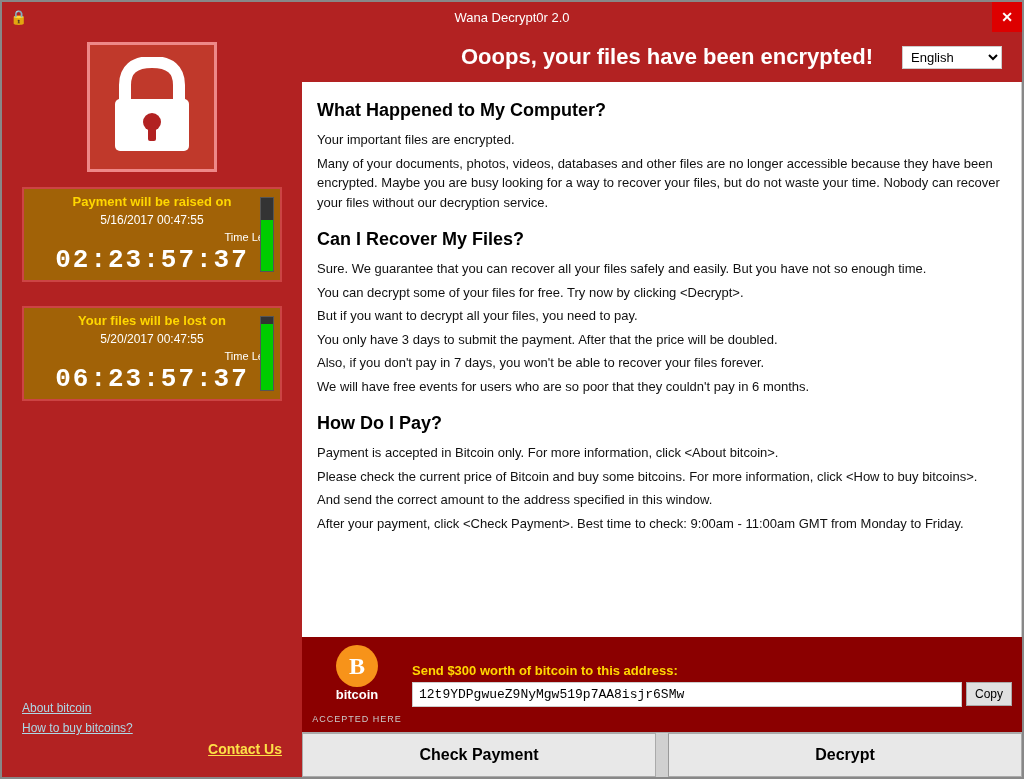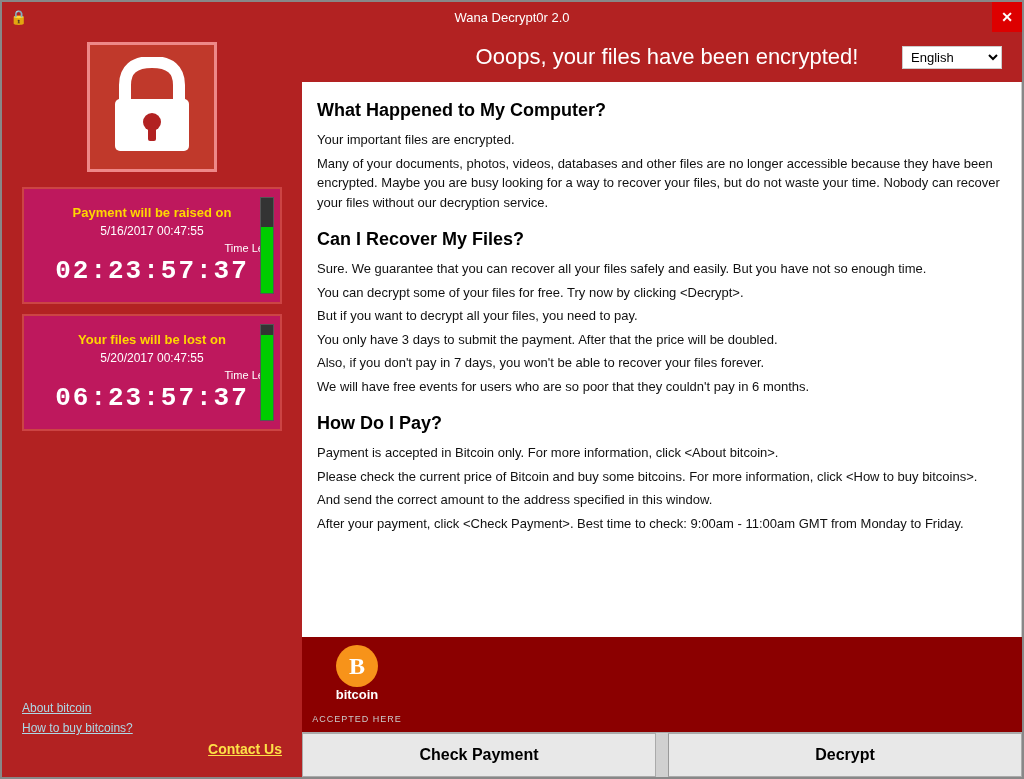--- a/index.html
+++ b/index.html
@@ -54,25 +54,25 @@
       display: flex;
       align-items: center;
       justify-content: center;
       margin-bottom: 15px;
       position: relative;
       overflow: hidden;
     }
     .lock-svg { width: 90px; height: 100px; }
 
     .timer-box {
-      background: #be185d;
+      background: #a16207;
       border: 2px solid #c44;
       width: 260px;
-      padding: 16px 10px;
-      margin-bottom: 10px;
+      padding: 5px 10px;
+      margin-bottom: 24px;
       position: relative;
     }
     .timer-title {
       color: #ffd700;
       font-size: 13px;
       font-weight: bold;
       text-align: center;
       margin-bottom: 4px;
     }
     .timer-date {
@@ -149,21 +149,21 @@
     .header-bar {
       background: #b22222;
       padding: 12px 20px;
       display: flex;
       align-items: center;
       justify-content: space-between;
     }
     .header-title {
       color: white;
       font-size: 22px;
-      font-weight: normal;
+      font-weight: bold;
       flex: 1;
       text-align: center;
     }
     .language-select {
       background: white;
       border: 1px solid #ccc;
       font-size: 13px;
       padding: 2px 4px;
       width: 100px;
       cursor: pointer;
@@ -372,20 +372,27 @@
       </div>
 
       <div class="payment-area">
         <div class="bitcoin-logo">
           <div class="bitcoin-circle">
             <span>B</span>
           </div>
           <div class="bitcoin-text">bitcoin</div>
           <div class="bitcoin-accepted">ACCEPTED HERE</div>
         </div>
+        <div class="payment-right">
+          <div class="payment-label">Send $300 worth of bitcoin to this address:</div>
+          <div class="payment-address-row">
+            <input class="payment-address" type="text" readonly="" value="12t9YDPgwueZ9NyMgw519p7AA8isjr6SMw" style="">
+            <button class="copy-btn">Copy</button>
+          </div>
+        </div>
       </div>
 
       <div class="bottom-buttons">
         <button class="action-btn">Check Payment</button>
         <button class="action-btn">Decrypt</button>
       </div>
     </div>
 
   </div>
 </div>

